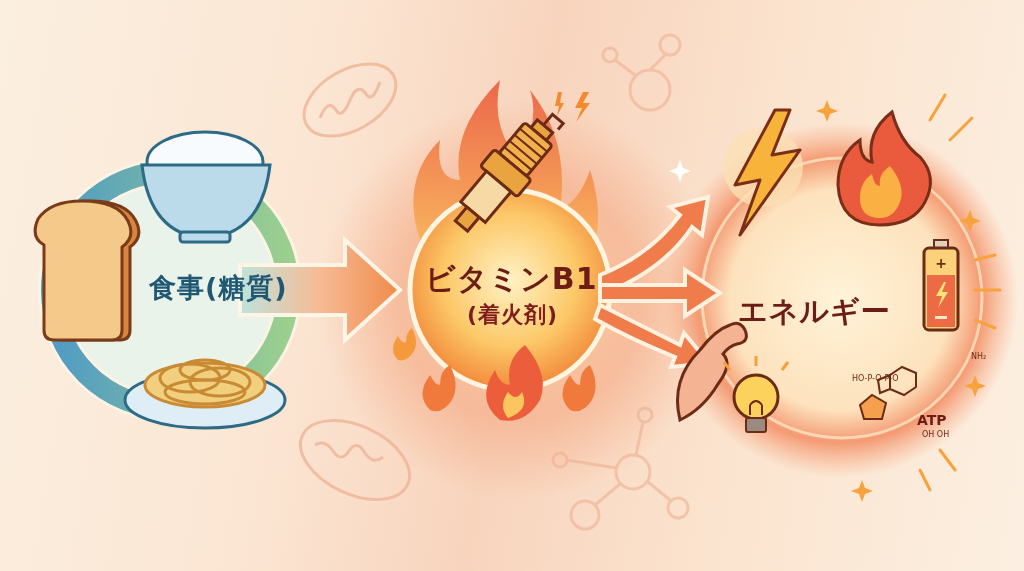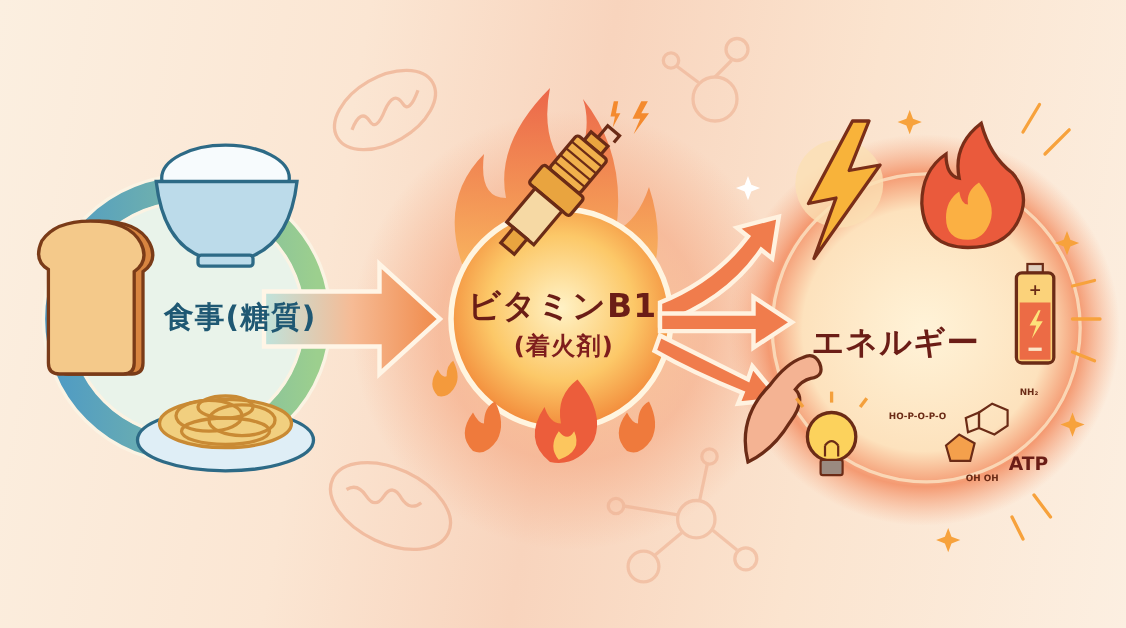--- a/index.html
+++ b/index.html
@@ -5,22 +5,22 @@
   html,body{margin:0;padding:0;}
   body{width:1024px;height:571px;overflow:hidden;position:relative;
     font-family:"DejaVu Sans","Liberation Sans",sans-serif;
     background:linear-gradient(100deg,#fbefe0 0%,#fbe6d3 30%,#f8d4bd 50%,#fbe4cf 72%,#fcefe1 100%);}
   .layer{position:absolute;left:0;top:0;width:1024px;height:571px;}
   .label{position:absolute;font-weight:bold;white-space:nowrap;letter-spacing:1px;}
   #food-label{left:149px;top:270px;font-size:27px;color:#1f5873;}
   #b1-label{left:425px;top:262px;width:175px;text-align:left;font-size:30px;color:#6b1d16;line-height:34px;}
   #b1-sub{left:430px;top:300px;width:165px;text-align:center;font-size:22px;color:#7f1d1d;}
   #energy-label{left:738px;top:272px;font-size:29px;color:#6b1d16;margin-top:20px;}
-  #atp-label{left:917px;top:412px;font-size:17px;color:#6b1d16;letter-spacing:0;}
-  .chem{position:absolute;font-size:8px;font-weight:bold;color:#6b2b16;letter-spacing:0;font-family:"DejaVu Sans",sans-serif;}
+  #atp-label{left:917px;top:412px;font-size:14px;color:#6b1d16;letter-spacing:0;}
+  .chem{position:absolute;font-size:8px;font-weight:normal;color:#6b2b16;letter-spacing:0;font-family:"DejaVu Sans",sans-serif;margin-left:44px;}
 </style>
 </head>
 <body>
 
 <svg class="layer" viewBox="0 0 1024 571">
   <defs>
     <radialGradient id="centerGlow" cx="0.5" cy="0.5" r="0.5">
       <stop offset="0" stop-color="#fbd6a0" stop-opacity="0.9"></stop>
       <stop offset="0.6" stop-color="#f5a882" stop-opacity="0.6"></stop>
       <stop offset="1" stop-color="#f5a882" stop-opacity="0"></stop>

